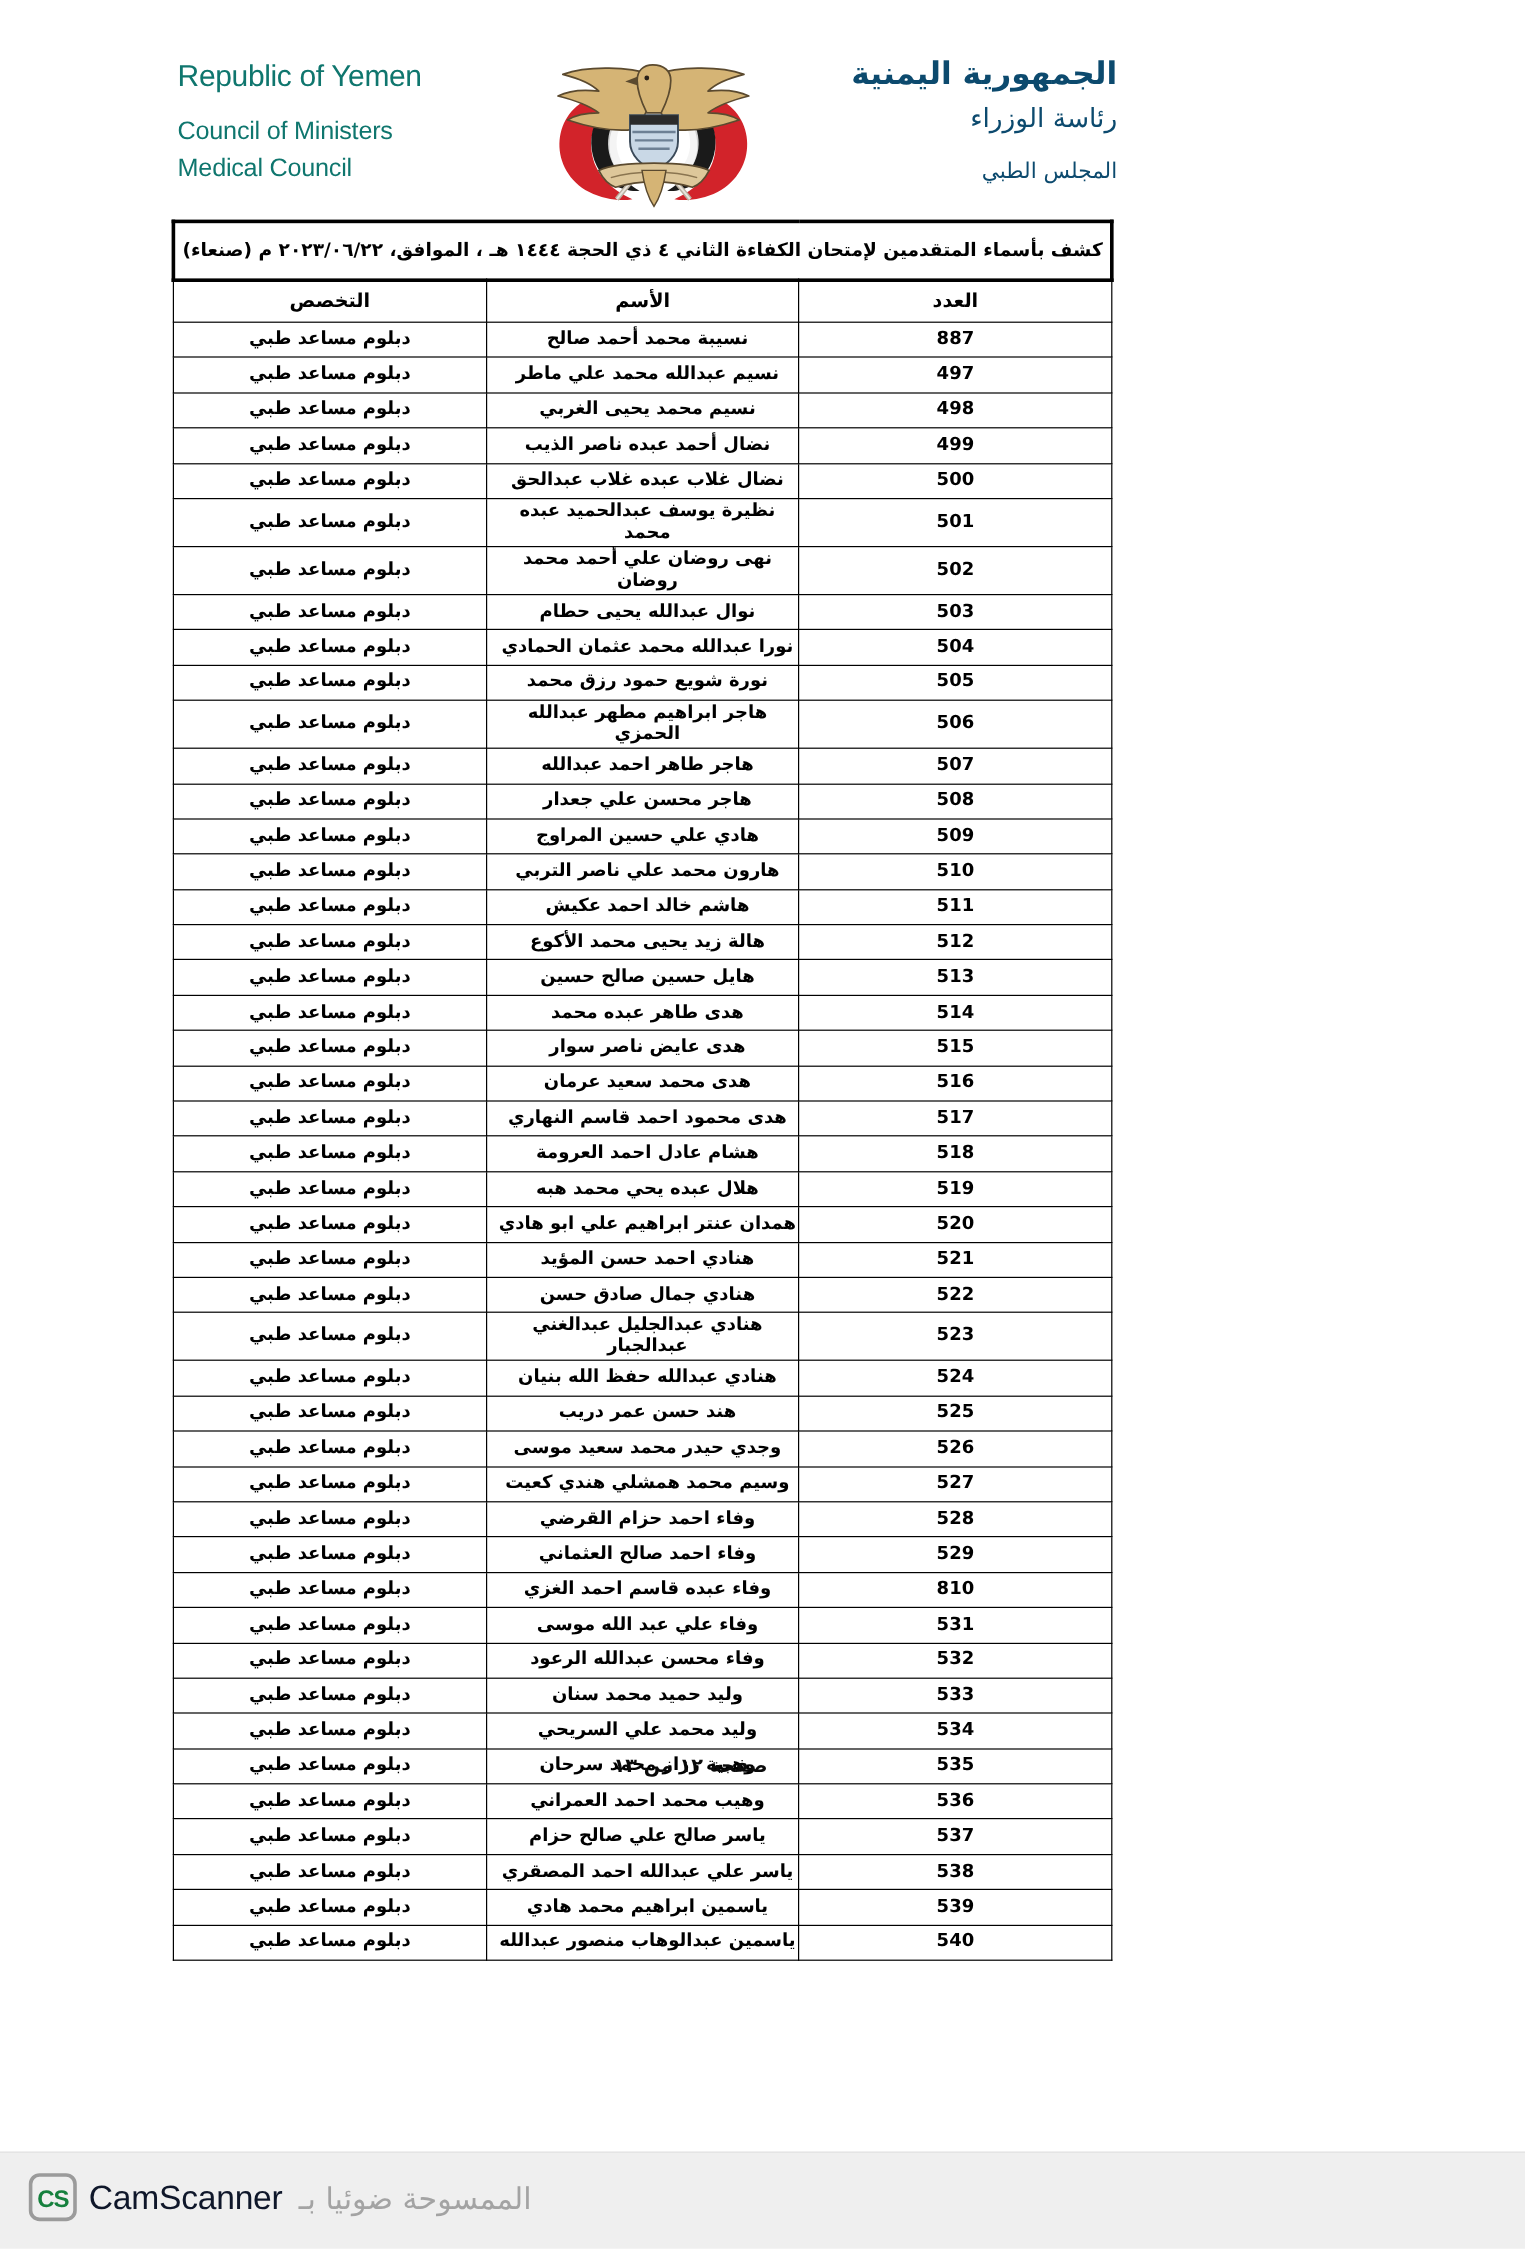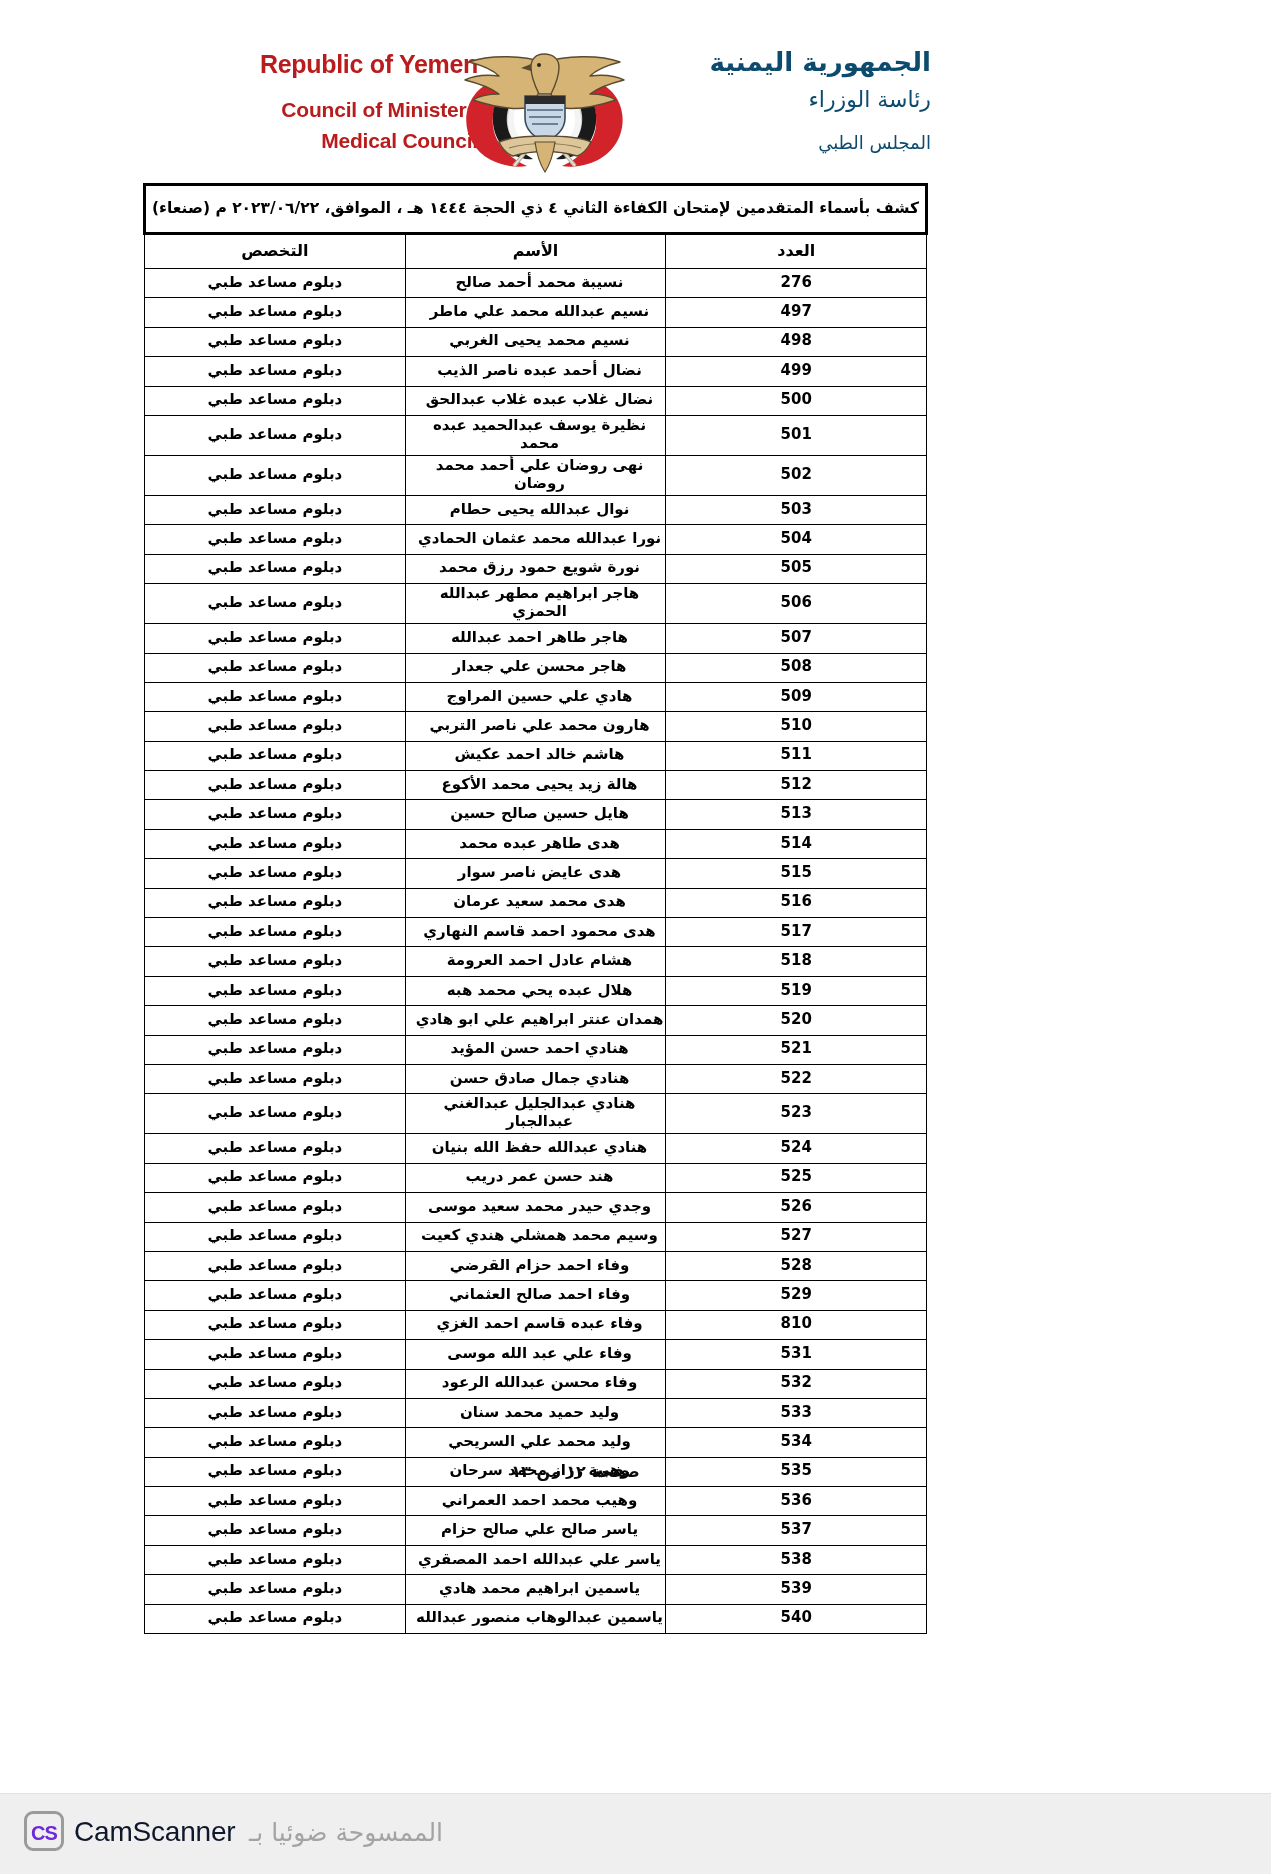--- a/index.html
+++ b/index.html
@@ -31,24 +31,24 @@
     position: absolute;
     left: 0; top: 48px;
     width: 1271px;
     height: 135px;
   }
   .lh-en {
     position: absolute;
     left: 148px;
     top: 0;
     width: 330px;
-    text-align: right;
+    text-align: left;
     font-family: "Liberation Sans", sans-serif;
-    font-weight: 700;
-    color: #b91c1c;
+    font-weight: 400;
+    color: #0f766e;
     line-height: 1.28;
   }
   .lh-en .l1 { font-size: 25px; letter-spacing: -0.3px; }
   .lh-en .l2 { font-size: 21px; letter-spacing: -0.2px; margin-top: 17px; }
   .lh-en .l3 { font-size: 21px; letter-spacing: -0.2px; margin-top: 4px; }
 
   .lh-ar {
     position: absolute;
     right: 340px;
     top: -4px;
@@ -157,21 +157,21 @@
     border-top: 1px solid #e2e2e2;
   }
   #cs-logo {
     position: absolute;
     left: 24px;
     top: 17px;
     width: 40px;
     height: 40px;
     border: 3px solid #9b9b9b;
     border-radius: 9px;
-    color: #6d28d9;
+    color: #15803d;
     font-family: "Liberation Sans", sans-serif;
     font-weight: 700;
     font-size: 20px;
     line-height: 38px;
     text-align: center;
     letter-spacing: -1px;
     box-sizing: border-box;
   }
   #cs-wordmark {
     position: absolute;
@@ -259,21 +259,21 @@
           <td colspan="3">كشف بأسماء المتقدمين لإمتحان الكفاءة الثاني ٤ ذي الحجة ١٤٤٤ هـ ، الموافق، ٢٠٢٣/٠٦/٢٢ م (صنعاء)</td>
         </tr>
         <tr class="head-row">
           <th class="col-num">العدد</th>
           <th class="col-name">الأسم</th>
           <th class="col-spec">التخصص</th>
         </tr>
       </tbody>
       <tbody id="rows-body">
           <tr class="data-row">
-            <td class="col-num">276</td>
+            <td class="col-num">887</td>
             <td class="col-name">نسيبة محمد أحمد صالح</td>
             <td class="col-spec">دبلوم مساعد طبي</td>
           </tr>
           <tr class="data-row">
             <td class="col-num">497</td>
             <td class="col-name">نسيم عبدالله محمد علي ماطر</td>
             <td class="col-spec">دبلوم مساعد طبي</td>
           </tr>
           <tr class="data-row">
             <td class="col-num">498</td>

